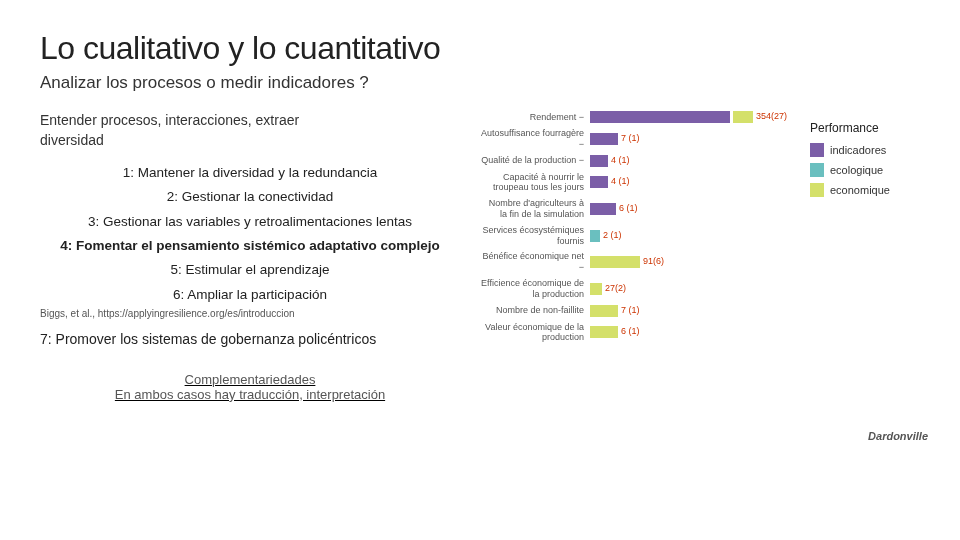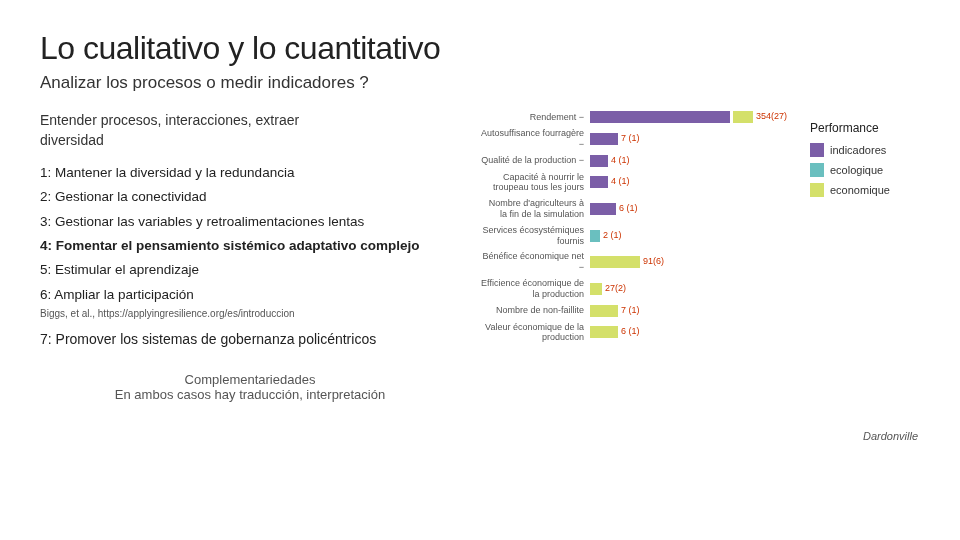--- a/index.html
+++ b/index.html
@@ -51,35 +51,37 @@
       color: #333;
       margin-bottom: 12px;
       line-height: 1.4;
     }
 
     .principles-list {
       list-style: none;
       font-size: 13.5px;
       color: #222;
       line-height: 1.65;
+      text-align: center;
     }
 
     .principles-list li {
       margin-bottom: 2px;
     }
 
     .biggs-ref {
       font-size: 10px;
       color: #555;
       margin-top: 2px;
       margin-bottom: 12px;
     }
 
     .bottom-text {
       margin-top: 25px;
+      text-decoration: underline;
     }
 
     .bottom-main {
       font-size: 14px;
       color: #222;
       margin-bottom: 14px;
     }
 
     .bottom-sub {
       font-size: 13px;
@@ -160,24 +162,25 @@
 
     .legend-color {
       width: 14px;
       height: 14px;
       flex-shrink: 0;
     }
 
     .dardonville {
       position: absolute;
       bottom: 18px;
-      right: 42px;
+      right: 32px;
       font-size: 11px;
       color: #555;
       font-style: italic;
+      font-weight: bold;
     }
   </style>
 </head>
 <body>
 
 <div class="page">
 
   <h1 class="title">Lo cualitativo y lo cuantitativo</h1>
   <div class="subtitle">Analizar los procesos o medir indicadores ?</div>
 

